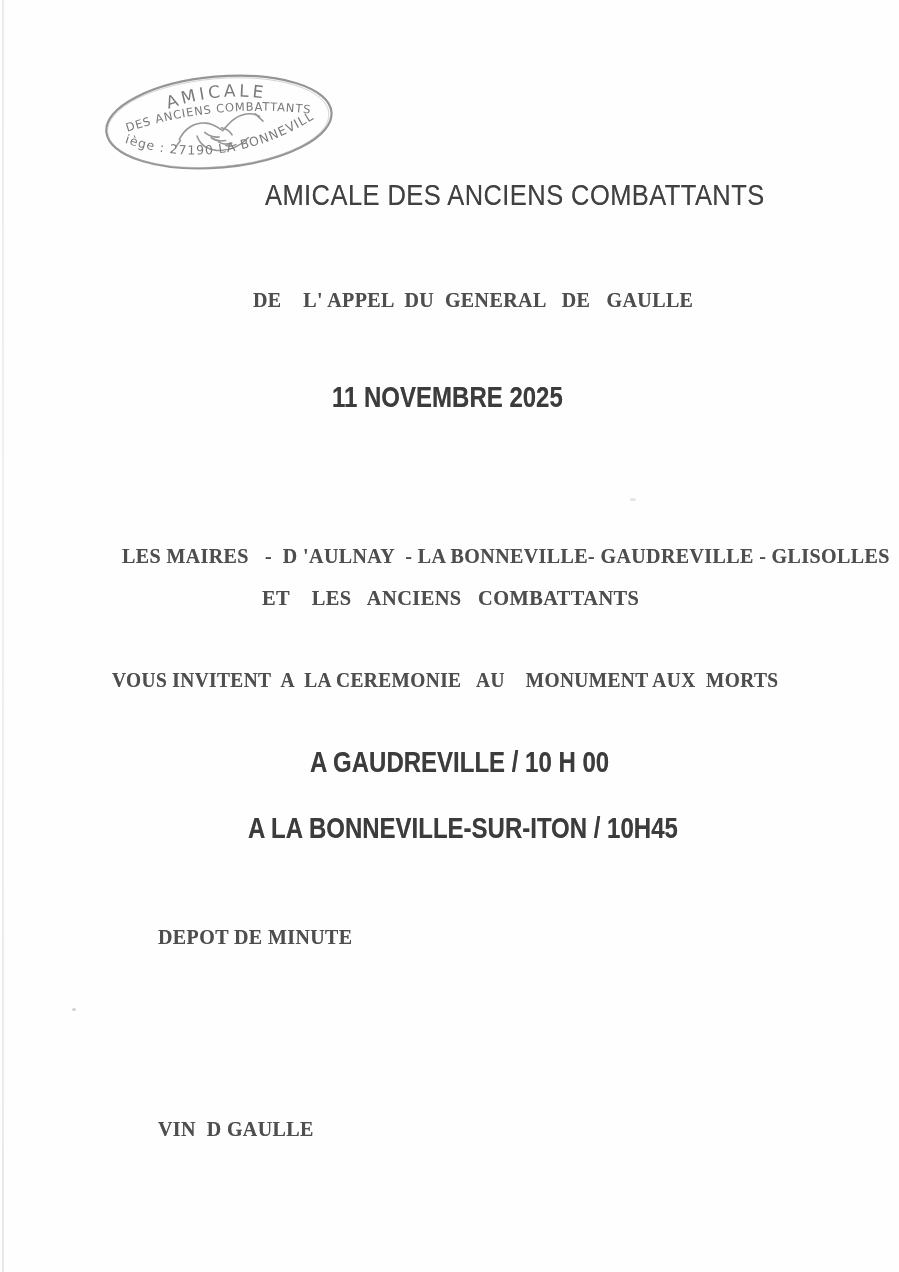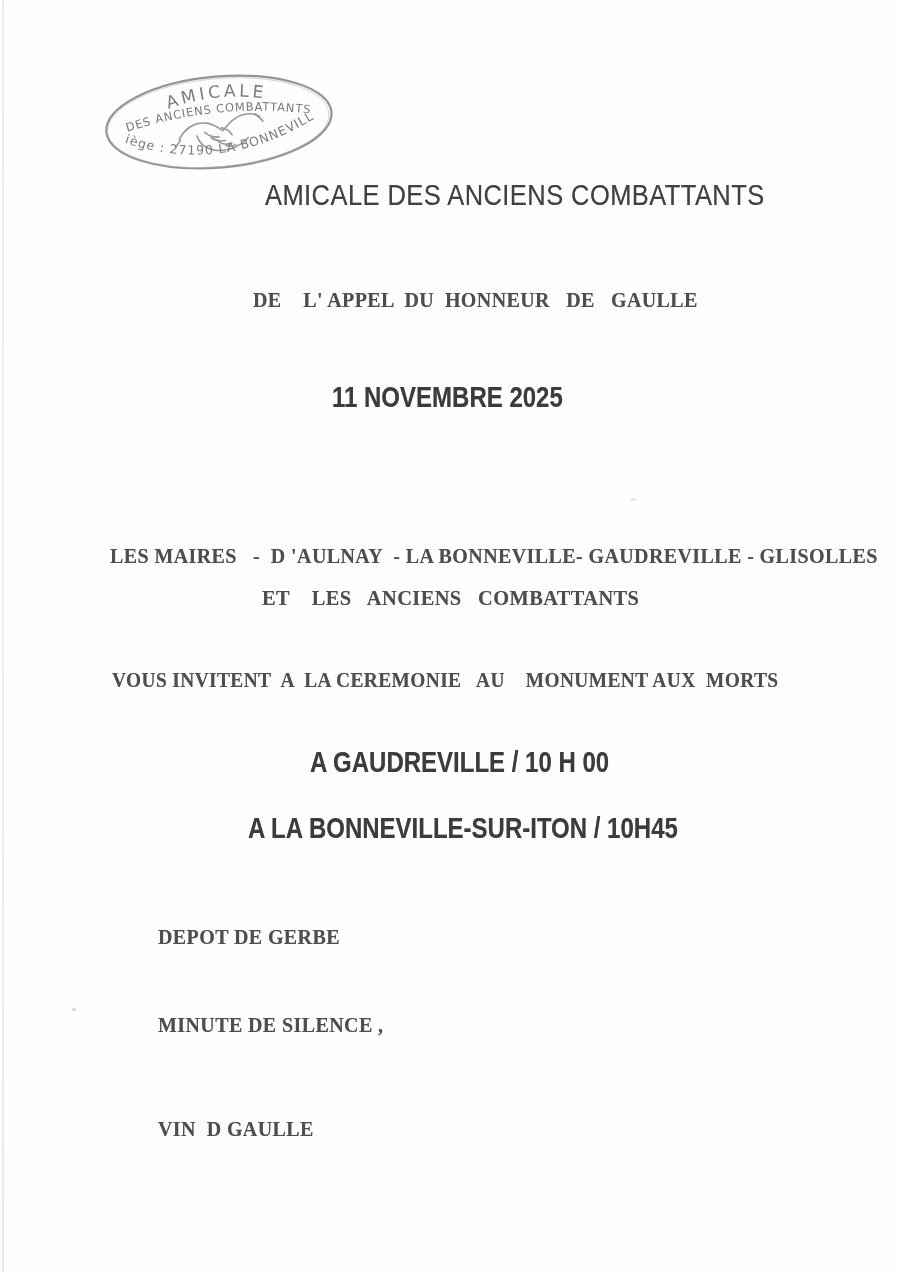--- a/index.html
+++ b/index.html
@@ -53,21 +53,21 @@
   .line-ceremony2 { left: 248px; top: 812px; }
   .serif-bold {
     font-family: "Liberation Serif", serif;
     font-size: 20px;
     font-weight: 700;
     color: #4e4e4e;
     letter-spacing: 0.4px;
     text-shadow: 0 0 0.6px rgba(80,80,80,.5);
   }
   .line-subtitle { left: 253px; top: 290px; }
-  .line-mayors   { left: 110px; top: 546px; }
+  .line-mayors   { left: 122px; top: 546px; }
   .line-veterans { left: 262px; top: 588px; transform: scale(1.02,1); }
   .line-invite   { left: 112px; top: 670px; transform: scale(0.97,1); }
   .line-item1    { left: 158px; top: 927px; }
   .line-item2    { left: 158px; top: 1015px; }
   .line-item3    { left: 158px; top: 1119px; }
   .stamp {
     position: absolute;
     left: 100px;
     top: 70px;
     width: 238px;
@@ -125,36 +125,35 @@
         <textPath href="#arcMid" xlink:href="#arcMid" startOffset="50%" text-anchor="middle">DES ANCIENS COMBATTANTS</textPath>
       </text>
       <text font-size="12.5" letter-spacing="1">
         <textPath href="#arcBot" xlink:href="#arcBot" startOffset="50%" text-anchor="middle">Siège : 27190 LA BONNEVILLE</textPath>
       </text>
     </svg>
   </div>
 
   <h1 class="txt sans-title">AMICALE DES ANCIENS COMBATTANTS</h1>
 
-  <p class="txt serif-bold line-subtitle">DE    L' APPEL  DU  HONNEUR   DE   GAULLE</p>
+  <p class="txt serif-bold line-subtitle">DE    L' APPEL  DU  GENERAL   DE   GAULLE</p>
 
   <p class="txt sans-bold line-date">11 NOVEMBRE 2025</p>
 
   <p class="txt serif-bold line-mayors">LES MAIRES   -  D 'AULNAY  - LA BONNEVILLE- GAUDREVILLE - GLISOLLES</p>
 
   <p class="txt serif-bold line-veterans">ET    LES   ANCIENS   COMBATTANTS</p>
 
   <p class="txt serif-bold line-invite">VOUS INVITENT  A  LA CEREMONIE   AU    MONUMENT AUX  MORTS</p>
 
   <p class="txt sans-bold line-ceremony1">A GAUDREVILLE / 10 H 00</p>
 
   <p class="txt sans-bold line-ceremony2">A LA BONNEVILLE-SUR-ITON / 10H45</p>
 
-  <p class="txt serif-bold line-item1">DEPOT DE GERBE</p>
+  <p class="txt serif-bold line-item1">DEPOT DE MINUTE</p>
 
-  <p class="txt serif-bold line-item2">MINUTE DE SILENCE ,</p>
 
   <p class="txt serif-bold line-item3">VIN  D GAULLE</p>
 
   <div class="speck speck-a"></div>
   <div class="speck speck-b"></div>
 
 </div>
 
 </body></html>

